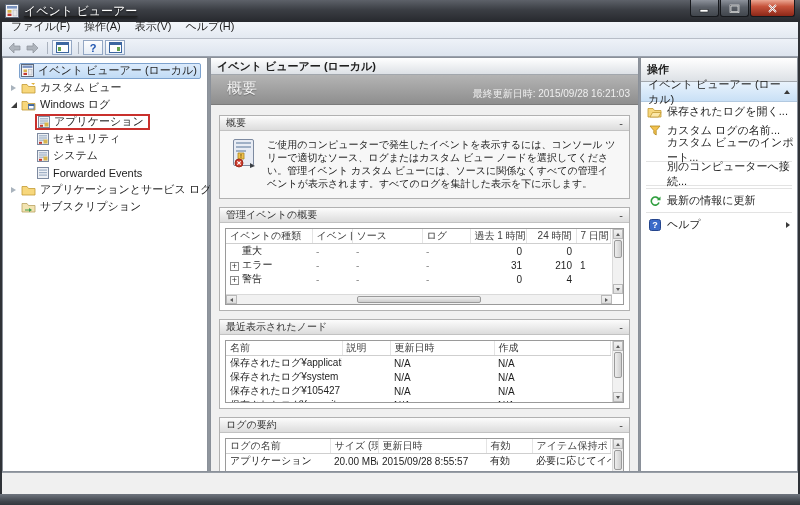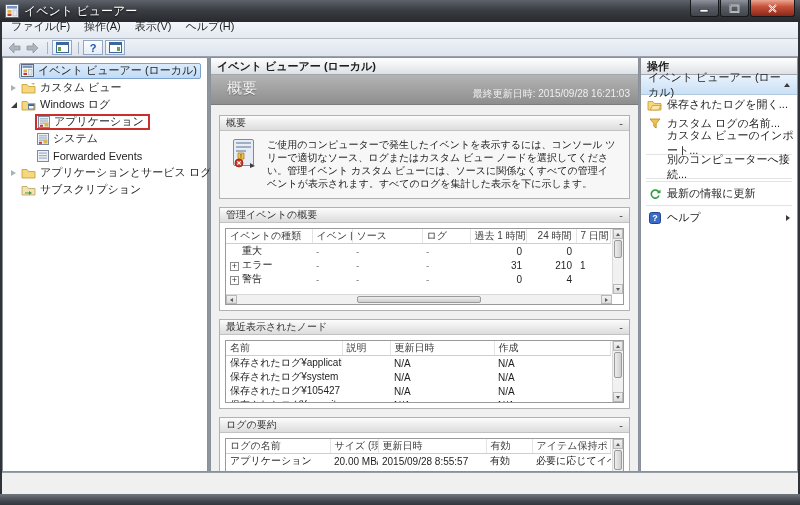--- a/index.html
+++ b/index.html
@@ -3,21 +3,21 @@
 <meta charset="utf-8">
 <style>
   * { box-sizing: border-box; margin: 0; padding: 0; }
   html,body { width:800px; height:505px; }
   body { font-family:"Liberation Sans",sans-serif; font-size:11px; color:#1e1e1e; background:#2f3237; position:relative; overflow:hidden; }
 
   
   .window { position:absolute; inset:0; }
   .titlebar { position:absolute; top:0; left:0; right:0; height:22px;
     background:linear-gradient(#5d6169,#3b3e44 45%,#27292e);
-    display:flex; align-items:center; padding-left:5px; }
+    display:flex; align-items:center; padding-left:5px;text-decoration:underline; }
   .titlebar .title { color:#fff; font-size:12px; margin-left:5px; text-shadow:0 1px 2px #000; }
   .caption-buttons { position:absolute; top:0; right:5px; display:flex; }
   .cap-btn { width:29px; height:17px; margin-left:1px; border:1px solid #17191d; border-top:none;
     border-radius:0 0 3px 3px; background:linear-gradient(#8d929b,#5a5f67 45%,#41464d);
     display:flex; align-items:center; justify-content:center; }
   .cap-btn.close { width:45px; background:linear-gradient(#eba793,#c7543c 40%,#8c2718); }
 
   .menubar { position:absolute; top:22px; left:2px; right:2px; height:17px;
     background:linear-gradient(#f3f6fa,#e3e9f1); border-bottom:1px solid #b7bdc7;
     display:flex; align-items:center; padding-left:2px; }
@@ -90,21 +90,21 @@
   .tri-lf { width:0; height:0; border-top:2.5px solid transparent; border-bottom:2.5px solid transparent; border-right:3.5px solid #5a5a5a; }
   .tri-rt { width:0; height:0; border-top:2.5px solid transparent; border-bottom:2.5px solid transparent; border-left:3.5px solid #5a5a5a; }
   .hscroll { position:absolute; left:0; right:11px; bottom:0; height:10px; background:#f1f1f1; border-top:1px solid #dadada; display:flex; }
   .hs-btn { width:11px; height:100%; background:linear-gradient(#f2f2f2,#dcdcdc); border:1px solid #b9b9b9; display:flex; align-items:center; justify-content:center; flex:none; }
   .hs-track { flex:1; position:relative; }
   .hs-thumb { position:absolute; top:1px; bottom:1px; left:33%; width:34%; border:1px solid #9a9a9a; border-radius:2px; background:linear-gradient(#ededed,#cfcfcf); }
 
   .partial-row { height:4px; overflow:hidden; color:#555; font-size:10px; padding:0 4px; border-top:1px solid #f0f0f0; }
 
   
-  .actions-header { height:17px; background:linear-gradient(#ffffff,#dde1e6); border-bottom:1px solid #a2a7ad;
+  .actions-header { height:24px; background:linear-gradient(#ffffff,#dde1e6); border-bottom:1px solid #a2a7ad;
     font-weight:bold; display:flex; align-items:center; padding-left:6px; }
   .actions-section { height:20px; background:linear-gradient(#e9f3fd,#c9e0f6); border-bottom:1px solid #b2c9e0;
     display:flex; align-items:center; padding:0 7px; }
   .sec-tri { margin-left:auto; width:0; height:0; border-left:3.5px solid transparent; border-right:3.5px solid transparent; border-bottom:4.5px solid #3a3a3a; }
   .action-item { height:19px; display:flex; align-items:center; padding-left:6px; gap:5px; }
   .a-icon { width:15px; display:flex; justify-content:center; flex:none; }
   .a-sub { margin-left:auto; margin-right:7px; width:0; height:0; border-top:3.5px solid transparent; border-bottom:3.5px solid transparent; border-left:4.5px solid #3a3a3a; }
   .action-sep { height:1px; background:#e3e3e3; margin:2px 5px; }
 
   
@@ -259,20 +259,37 @@
             <span class="ticon">
               <svg width="12" height="12">
                   <rect x="0.5" y="0.5" width="11" height="11" fill="#eef1f5" stroke="#7d8aa0"></rect>
                   <rect x="2" y="2.2" width="8" height="1.2" fill="#9fb0c6"></rect>
                   <rect x="2" y="4.4" width="8" height="1.2" fill="#9fb0c6"></rect>
                   <rect x="2" y="6.6" width="5" height="1.2" fill="#9fb0c6"></rect>
                   <rect x="6.5" y="6.5" width="4" height="4" fill="#d8b64e"></rect>
                   <rect x="2" y="8.8" width="3" height="2" fill="#c23a2e"></rect>
                 </svg>
             </span>
+            <span>セキュリティ</span>
+          </span>
+        </div>
+        <div class="tree-row">
+          <span class="ind"></span>
+            <span class="tw"></span>
+          <span class="pill">
+            <span class="ticon">
+              <svg width="12" height="12">
+                  <rect x="0.5" y="0.5" width="11" height="11" fill="#eef1f5" stroke="#7d8aa0"></rect>
+                  <rect x="2" y="2.2" width="8" height="1.2" fill="#9fb0c6"></rect>
+                  <rect x="2" y="4.4" width="8" height="1.2" fill="#9fb0c6"></rect>
+                  <rect x="2" y="6.6" width="5" height="1.2" fill="#9fb0c6"></rect>
+                  <rect x="6.5" y="6.5" width="4" height="4" fill="#d8b64e"></rect>
+                  <rect x="2" y="8.8" width="3" height="2" fill="#c23a2e"></rect>
+                </svg>
+            </span>
             <span>システム</span>
           </span>
         </div>
         <div class="tree-row">
           <span class="ind"></span>
             <span class="tw"></span>
           <span class="pill">
             <span class="ticon">
               <svg width="12" height="12">
                   <rect x="0.5" y="0.5" width="11" height="11" fill="#eef1f5" stroke="#7d8aa0"></rect>

